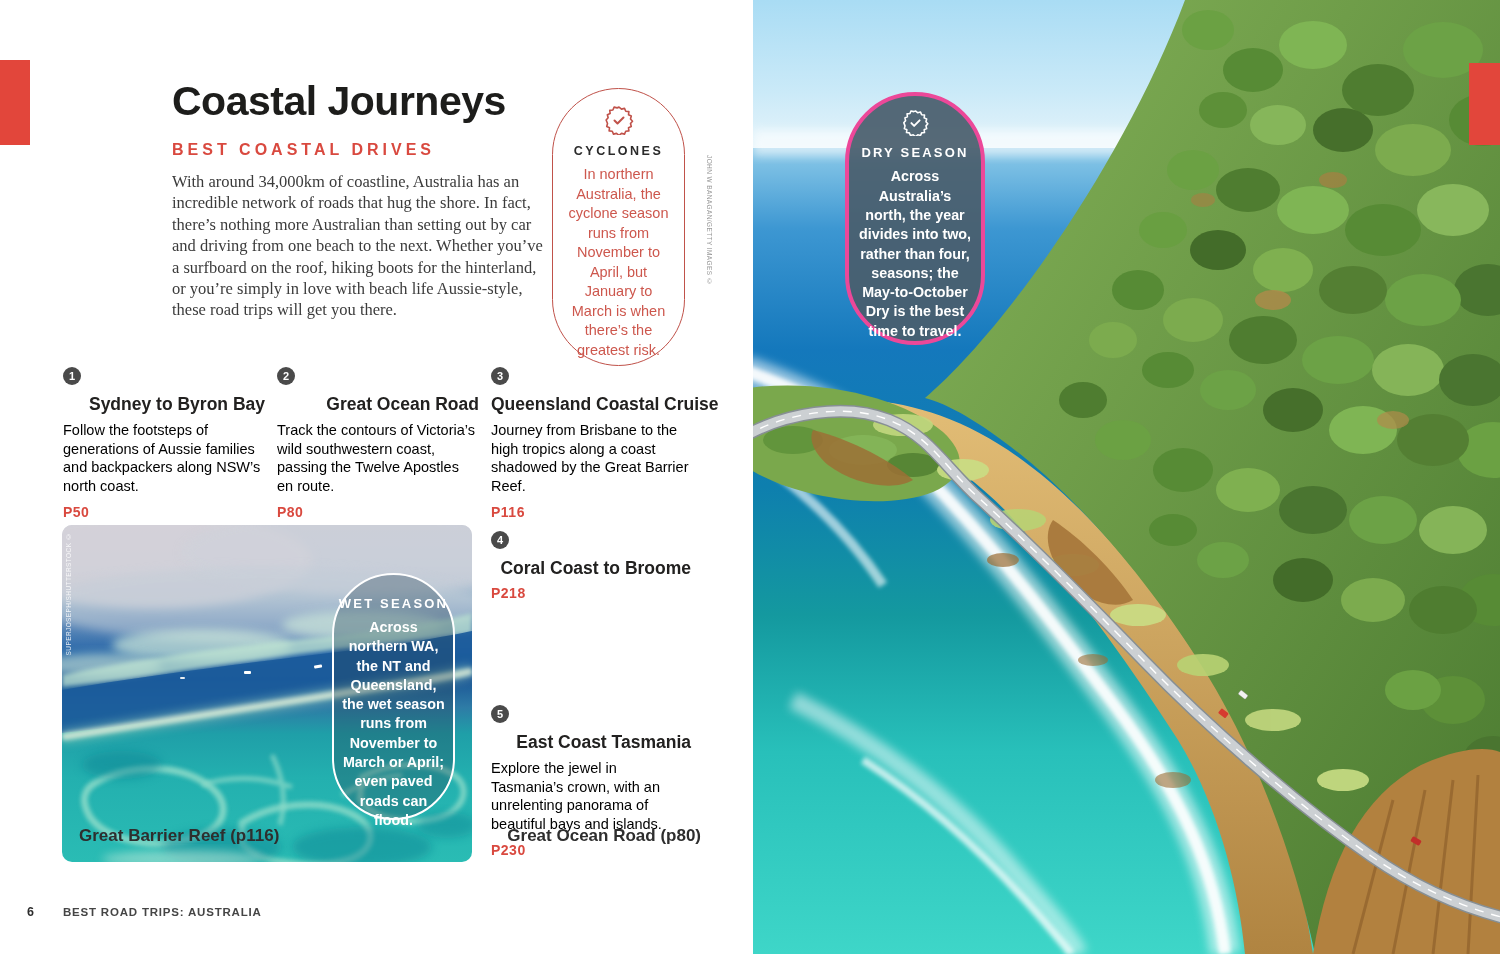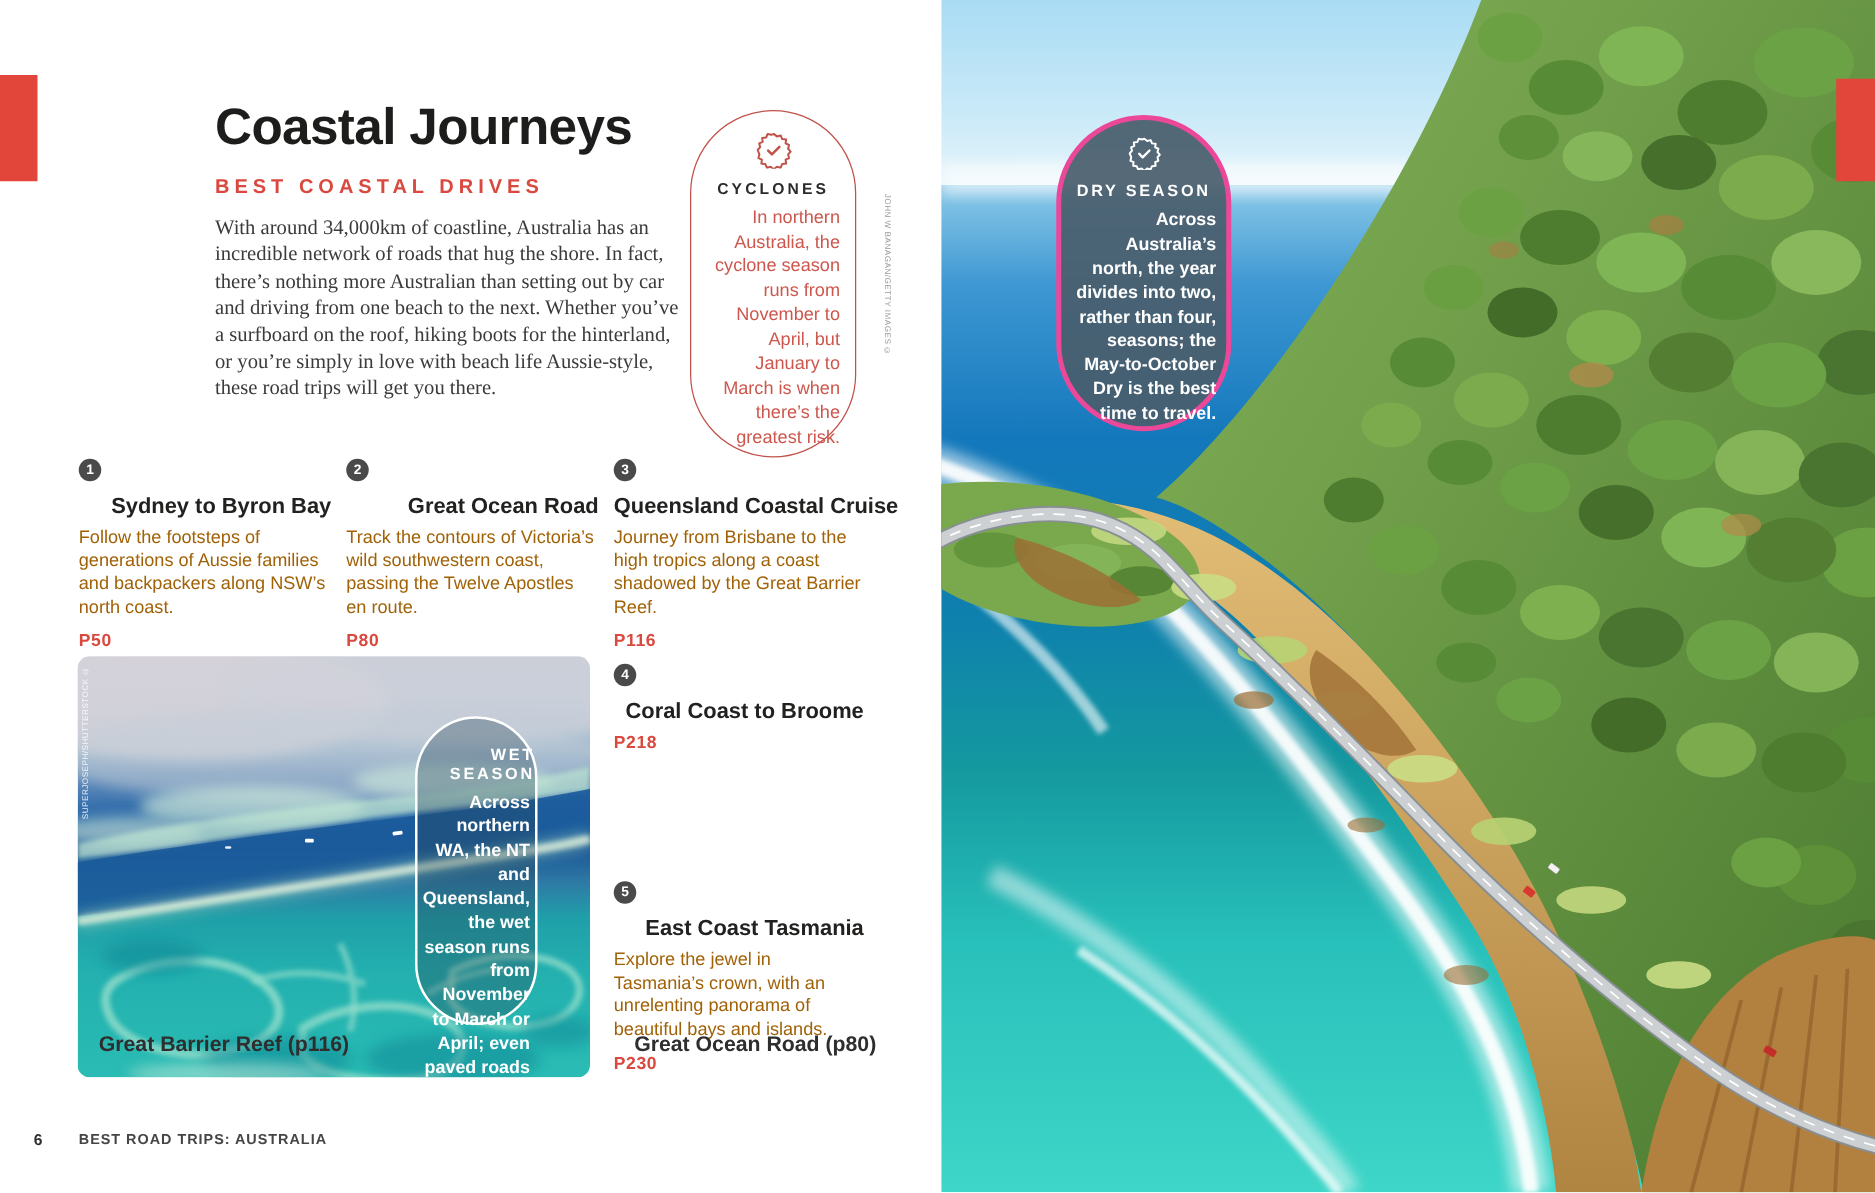--- a/index.html
+++ b/index.html
@@ -10,40 +10,40 @@
   .accent-left{left:0;top:60;top:60px;width:30px;height:85px;}
   .accent-right{left:1469px;top:63px;width:31px;height:82px;}
   
   .page-title{position:absolute;left:172px;top:78px;margin:0;font-size:41px;font-weight:bold;
               color:#1d1d1b;letter-spacing:-0.5px;}
   .page-subtitle{position:absolute;left:172px;top:141px;margin:0;font-size:16px;font-weight:bold;
                  color:#d9493f;letter-spacing:4px;}
   .intro{position:absolute;left:172px;top:171px;width:380px;margin:0;
          font-family:"Liberation Serif","DejaVu Serif",serif;font-size:16.5px;line-height:21.4px;color:#3b3b3b;}
   
-  .pill{position:absolute;display:flex;flex-direction:column;align-items:center;text-align:right;box-sizing:border-box;}
+  .pill{position:absolute;display:flex;flex-direction:column;align-items:center;text-align:center;box-sizing:border-box;}
   .pill-cyclones{left:552px;top:88px;width:133px;height:278px;border:1.5px solid #c0524a;border-radius:67px;
                  background:#fff;padding-top:16px;}
   .pill-title{font-weight:bold;letter-spacing:2.5px;font-size:12.5px;margin:9px 0 7px;}
   .pill-title.dark{color:#2b2b2b;}
   .pill-title.light{color:#ffffff;letter-spacing:2.2px;font-size:13px;}
   .pill-text{font-size:14.5px;line-height:19.5px;padding:0 12px;}
   .pill-text.red{color:#cd574d;}
   .pill-text.light{color:#ffffff;font-weight:bold;line-height:19.3px;font-size:14.3px;padding:0 8px;}
   .pill-dry{left:92px;top:92px;width:140px;height:253px;border:4px solid #ec4899;border-radius:70px;
             background:rgba(73,94,109,0.93);padding-top:13px;}
-  .pill-wet{left:270px;top:48px;width:98px;height:247px;border:2px solid #fff;border-radius:62px;
+  .pill-wet{left:270px;top:48px;width:123px;height:247px;border:2px solid #fff;border-radius:62px;
             background:rgba(36,66,86,0.33);padding-top:12px;}
   .seal{display:block;}
   
   .drive{position:absolute;margin:0;}
   .num-badge{display:flex;align-items:center;justify-content:center;width:18px;height:18px;border-radius:50%;
              background:#4a4a4a;color:#fff;font-size:11px;font-weight:bold;}
   .drive h3{margin:9px 0 6px;font-size:17.5px;font-weight:bold;color:#222120;white-space:nowrap;text-align:right;}
-  .drive p{margin:0 0 9px;font-size:14.5px;line-height:18.6px;color:#a16207;}
+  .drive p{margin:0 0 9px;font-size:14.5px;line-height:18.6px;color:#000000;}
   .pref{font-size:14px;font-weight:bold;color:#d9493f;letter-spacing:0.5px;}
   
   .reef{position:absolute;left:62px;top:525px;width:410px;height:337px;margin:0;border-radius:10px;
         overflow:hidden;}
   .credit{pointer-events:none;}
   .credit-getty{position:absolute;left:706px;top:155px;writing-mode:vertical-rl;font-size:6.5px;
                 color:#999;letter-spacing:0.4px;}
   .credit-reef{position:absolute;left:3px;top:8px;writing-mode:vertical-rl;transform:rotate(180deg);
                font-size:6.5px;color:rgba(255,255,255,0.85);letter-spacing:0.4px;}
   

